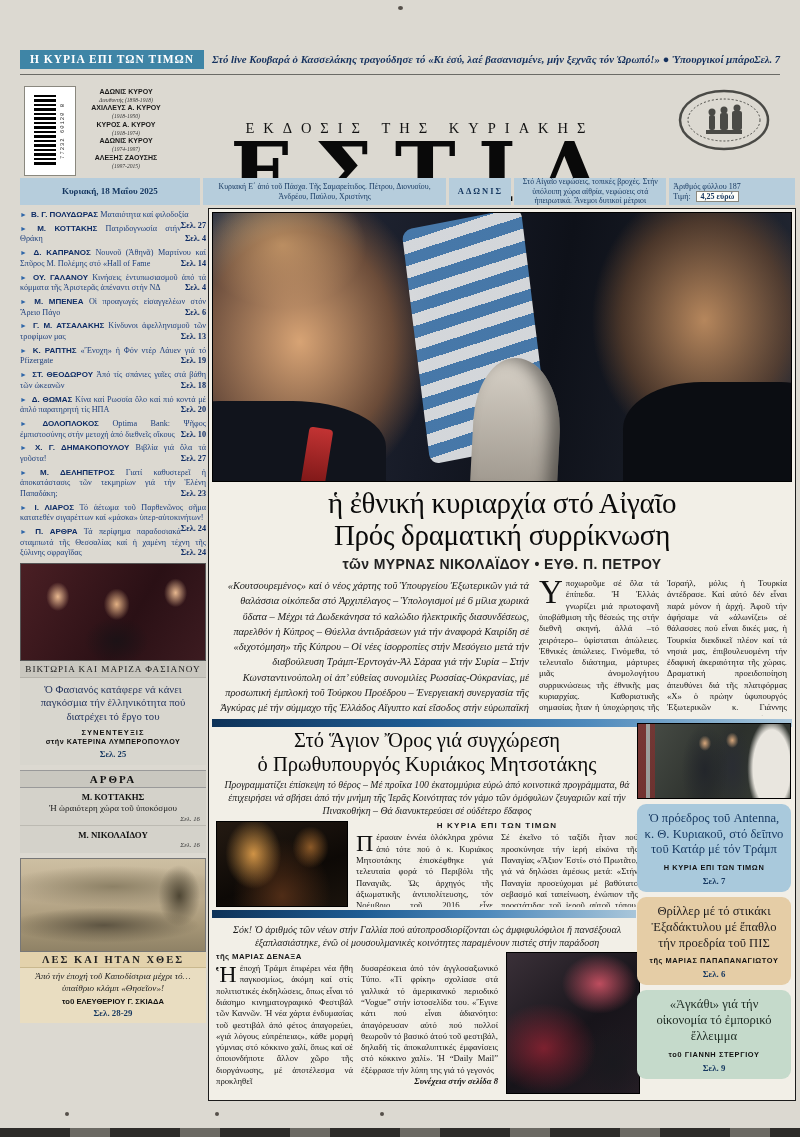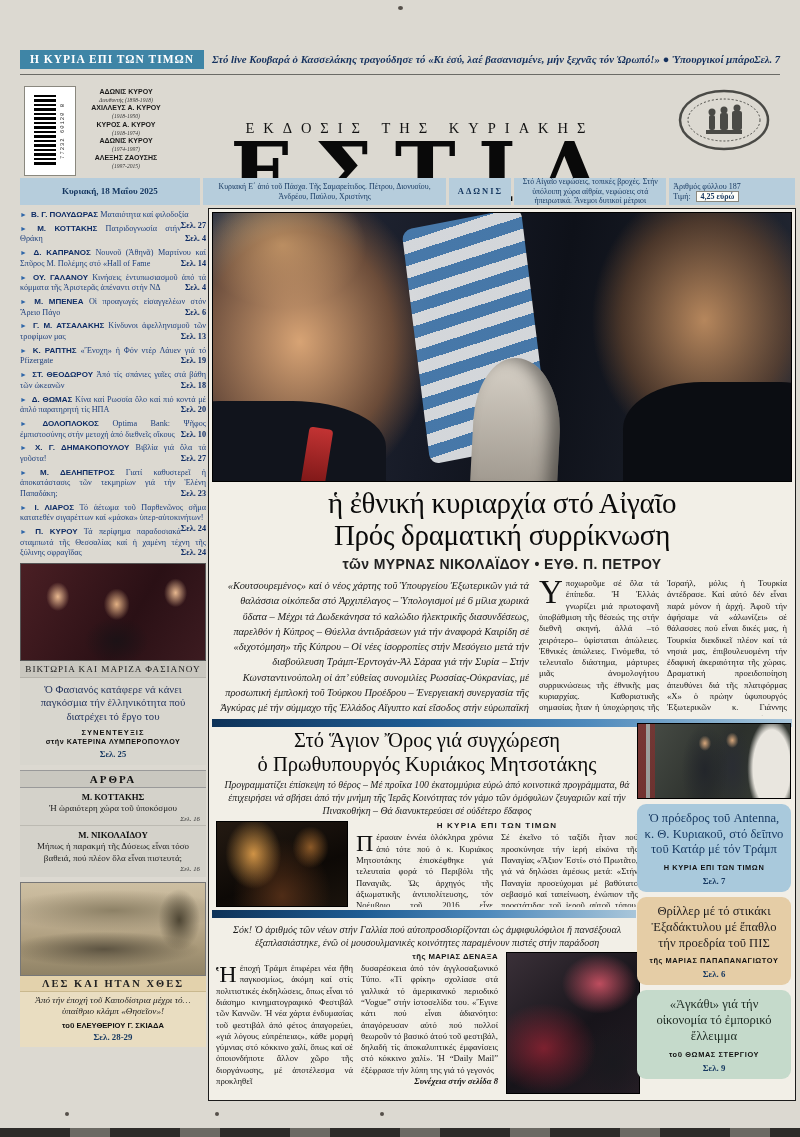--- a/index.html
+++ b/index.html
@@ -111,21 +111,21 @@
   .athos-right{flex:1;}
   .kicker{font-family:"Liberation Sans",sans-serif;font-weight:bold;font-size:8px;letter-spacing:1.2px;text-align:center;color:#1a1a1a;margin-bottom:2px;}
   .athos-cols{display:flex;gap:8px;}
 
   
   .ee{width:430px;height:190px;overflow:hidden;margin:2px 0 0 3px;}
   .ee-headline{text-align:center;font-size:20px;color:#0a0a0a;line-height:1.1;}
   .ee-deck{font-style:italic;font-size:10px;line-height:1.3;text-align:center;color:#1b1b1b;margin:3px 6px 3px;}
   .ee-row{display:flex;gap:8px;margin:0 0 0 4px;}
   .ee-text{width:282px;}
-  .ee-byline{font-family:"Liberation Sans",sans-serif;font-weight:bold;font-size:7.8px;text-align:right;color:#1a1a1a;margin-bottom:2px;letter-spacing:.4px;}
+  .ee-byline{font-family:"Liberation Sans",sans-serif;font-weight:bold;font-size:7.8px;text-align:left;color:#1a1a1a;margin-bottom:2px;letter-spacing:.4px;}
   .ee-cols{display:flex;gap:8px;}
   .photo-cannes{width:132px;height:140px;border:1px solid #000;flex:none;background:
     radial-gradient(50px 40px at 70% 22%,rgba(230,90,110,.8),rgba(0,0,0,0) 75%),
     radial-gradient(70px 60px at 28% 68%,rgba(190,40,60,.6),rgba(0,0,0,0) 75%),
     radial-gradient(40px 50px at 80% 78%,rgba(25,25,30,.95),rgba(0,0,0,0) 80%),
     linear-gradient(140deg,#3a3038,#17141a 55%,#241d24);}
 
   
   .sidebar{position:absolute;right:4px;top:514px;width:154px;}
   .photo-antenna{height:74px;border:1px solid #000;background:
@@ -317,21 +317,21 @@
 
         <div class="teaser">
           <span class="arr"></span>
           <span class="tauthor">Ι. ΛΙΑΡΟΣ</span>
           <span class="ttext">Τό ἀέτωμα τοῦ Παρθενῶνος σῆμα κατατεθέν σιγαρέττων καί «μάσκα» ὑπερ-αὐτοκινήτων!</span>
           <span class="tpage">Σελ. 24</span>
         </div>
 
         <div class="teaser">
           <span class="arr"></span>
-          <span class="tauthor">Π. ΚΥΡΟΥ</span>
+          <span class="tauthor">Π. ΑΡΘΡΑ</span>
           <span class="ttext">Τά περίφημα παραδοσιακά σταμπωτά τῆς Θεσσαλίας καί ἡ χαμένη τέχνη τῆς ξύλινης σφραγῖδας</span>
           <span class="tpage">Σελ. 24</span>
         </div>
       </div>
 
     <div class="fasianou">
       <div class="photo-fasianou"></div>
       <div class="fas-caption">ΒΙΚΤΩΡΙΑ ΚΑΙ ΜΑΡΙΖΑ ΦΑΣΙΑΝΟΥ</div>
       <div class="fas-quote">Ὁ Φασιανός κατάφερε νά κάνει παγκόσμια τήν ἑλληνικότητα πού διατρέχει τό ἔργο του</div>
       <div class="fas-kicker1">ΣΥΝΕΝΤΕΥΞΙΣ</div>
@@ -344,21 +344,20 @@
       <div>
 
           <div class="arthra-item">
             <div class="a-author">Μ. ΚΟΤΤΑΚΗΣ</div>
             <div class="a-text">Ἡ ὡραιότερη χώρα τοῦ ὑποκόσμου</div>
             <div class="a-page">Σελ. 16</div>
           </div>
 
           <div class="arthra-item">
             <div class="a-author">Μ. ΝΙΚΟΛΑΪΔΟΥ</div>
-            <div class="a-text">Μήπως ἡ παρακμή τῆς Δύσεως εἶναι τόσο βαθειά, πού πλέον ὅλα εἶναι πιστευτά;</div>
             <div class="a-page">Σελ. 16</div>
           </div>
         </div>
     </div>
 
     <div class="yesterday">
       <div class="photo-athens"></div>
       <div class="y-title">ΛΕΣ ΚΑΙ ΗΤΑΝ ΧΘΕΣ</div>
       <div class="y-sub">Ἀπό τήν ἐποχή τοῦ Καποδίστρια μέχρι τό… ὑπαίθριο κλάμπ «Θησεῖον»!</div>
       <div class="y-author">τοῦ ΕΛΕΥΘΕΡΙΟΥ Γ. ΣΚΙΑΔΑ</div>
@@ -448,21 +447,21 @@
         <div class="sby">Η ΚΥΡΙΑ ΕΠΙ ΤΩΝ ΤΙΜΩΝ</div>
         <div class="spage">Σελ. 7</div>
       </div>
       <div class="sbox thriller">
         <div class="stext">Θρίλλερ μέ τό στικάκι Ἑξαδάκτυλου μέ ἔπαθλο τήν προεδρία τοῦ ΠΙΣ</div>
         <div class="sby">τῆς ΜΑΡΙΑΣ ΠΑΠΑΠΑΝΑΓΙΩΤΟΥ</div>
         <div class="spage">Σελ. 6</div>
       </div>
       <div class="sbox economy">
         <div class="stext">«Ἀγκάθι» γιά τήν οἰκονομία τό ἐμπορικό ἔλλειμμα</div>
-        <div class="sby">τοῦ ΘΩΜΑΣ ΣΤΕΡΓΙΟΥ</div>
+        <div class="sby">τοῦ ΓΙΑΝΝΗ ΣΤΕΡΓΙΟΥ</div>
         <div class="spage">Σελ. 9</div>
       </div>
     </div>
   </div>
 
   <div class="specks">
     <i style="left:65px"></i>
     <i style="left:215px"></i>
     <i style="left:380px"></i>
   </div>

